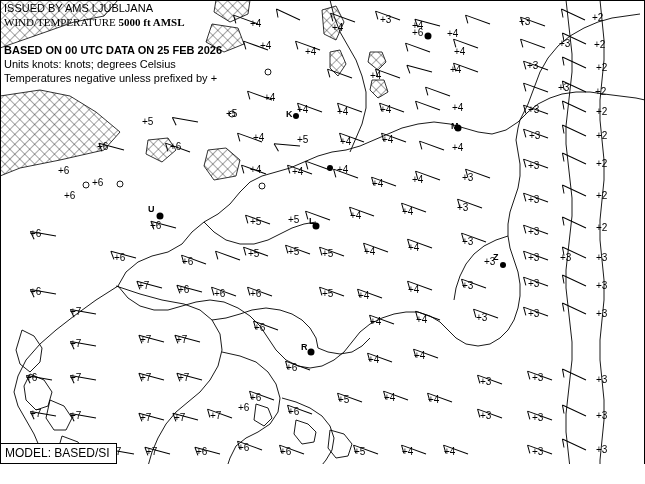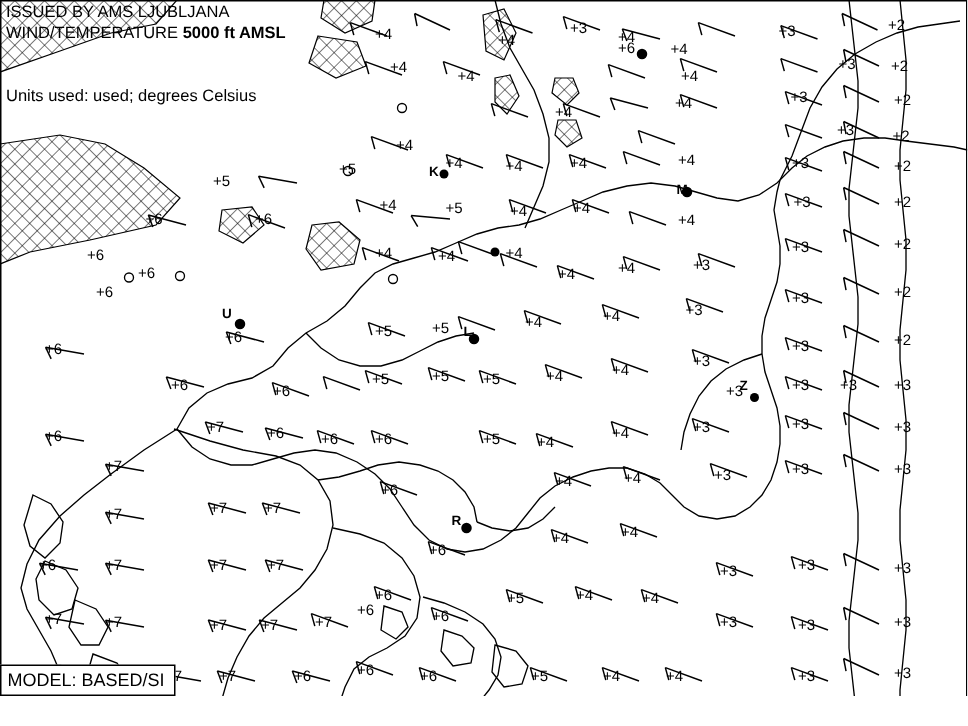--- a/index.html
+++ b/index.html
@@ -3,21 +3,21 @@
 <meta charset="utf-8">
 <style>
   html,body{margin:0;padding:0;background:#ffffff;}
   #page{position:relative;width:645px;height:464px;background:#ffffff;
         font-family:"Liberation Sans", sans-serif;overflow:hidden;}
   #map-border{position:absolute;left:0;top:0;width:645px;height:484px;
         box-sizing:border-box;border:1px solid #000;}
   #map-svg{position:absolute;left:0;top:0;width:645px;height:484px;}
   .hdr{position:absolute;left:4px;font-size:11px;color:#000;white-space:nowrap;line-height:12px;}
   .hdr b{font-weight:bold;}
-  #hdr1{top:2px;} #hdr2{top:16px;} #hdr3{top:30px;} #hdr4{top:44px;}
+  #hdr1{top:2px;} #hdr2{top:16px;font-family:Liberation Serif, serif;} #hdr3{top:30px;} #hdr4{top:44px;}
   #hdr5{top:58px;} #hdr6{top:72px;}
   #model-box{position:absolute;left:0;bottom:0;background:#ffffff;border:1px solid #000;
         padding:2px 6px 3px 4px;font-size:12px;color:#000;white-space:nowrap;}
   .tlabel{position:absolute;font-size:10px;color:#000;white-space:nowrap;}
   .slabel{position:absolute;font-size:9px;font-weight:bold;color:#000;white-space:nowrap;}
 </style>
 </head>
 <body>
 
 <div id="page">
@@ -477,21 +477,23 @@
       <circle cx="311" cy="352" r="3.5"></circle>
       <circle cx="428" cy="36" r="3.5"></circle>
       <circle cx="330" cy="168" r="3"></circle>
     </g>
   </svg>
 
   <div id="map-border"></div>
 
   <div class="hdr" id="hdr1">ISSUED BY AMS LJUBLJANA</div>
   <div class="hdr" id="hdr2"><span>WIND/TEMPERATURE </span><b>5000 ft AMSL</b></div>
-  <div class="hdr" id="hdr5">Units used: used; degrees Celsius</div>
+  <div class="hdr" id="hdr4"><b>BASED ON 00 UTC DATA ON 25 FEB 2026</b></div>
+  <div class="hdr" id="hdr5">Units knots: knots; degrees Celsius</div>
+  <div class="hdr" id="hdr6">Temperatures negative unless prefixed by +</div>
 
   <div id="labels-layer">
       <div class="tlabel" style="left: 250px; top: 18px;">+4</div>
       <div class="tlabel" style="left: 332px; top: 22px;">+4</div>
       <div class="tlabel" style="left: 380px; top: 14px;">+3</div>
       <div class="tlabel" style="left: 412px; top: 20px;">+4</div>
       <div class="tlabel" style="left: 412px; top: 27px;">+6</div>
       <div class="tlabel" style="left: 447px; top: 28px;">+4</div>
       <div class="tlabel" style="left: 519px; top: 16px;">+3</div>
       <div class="tlabel" style="left: 592px; top: 12px;">+2</div>

